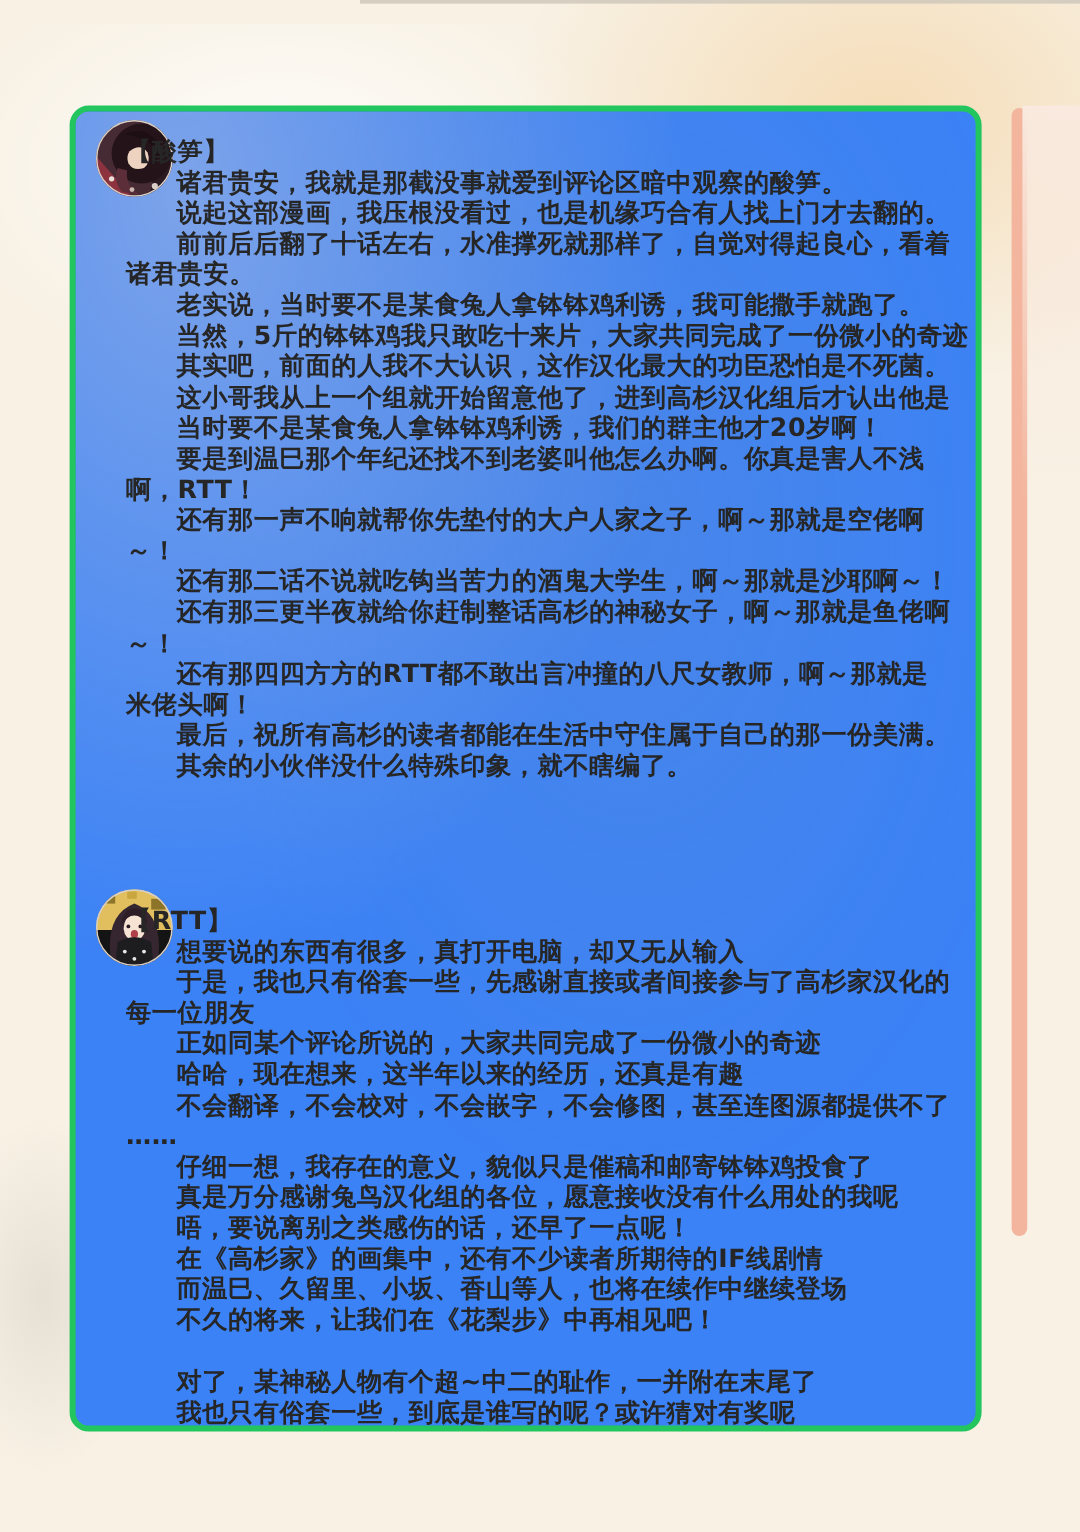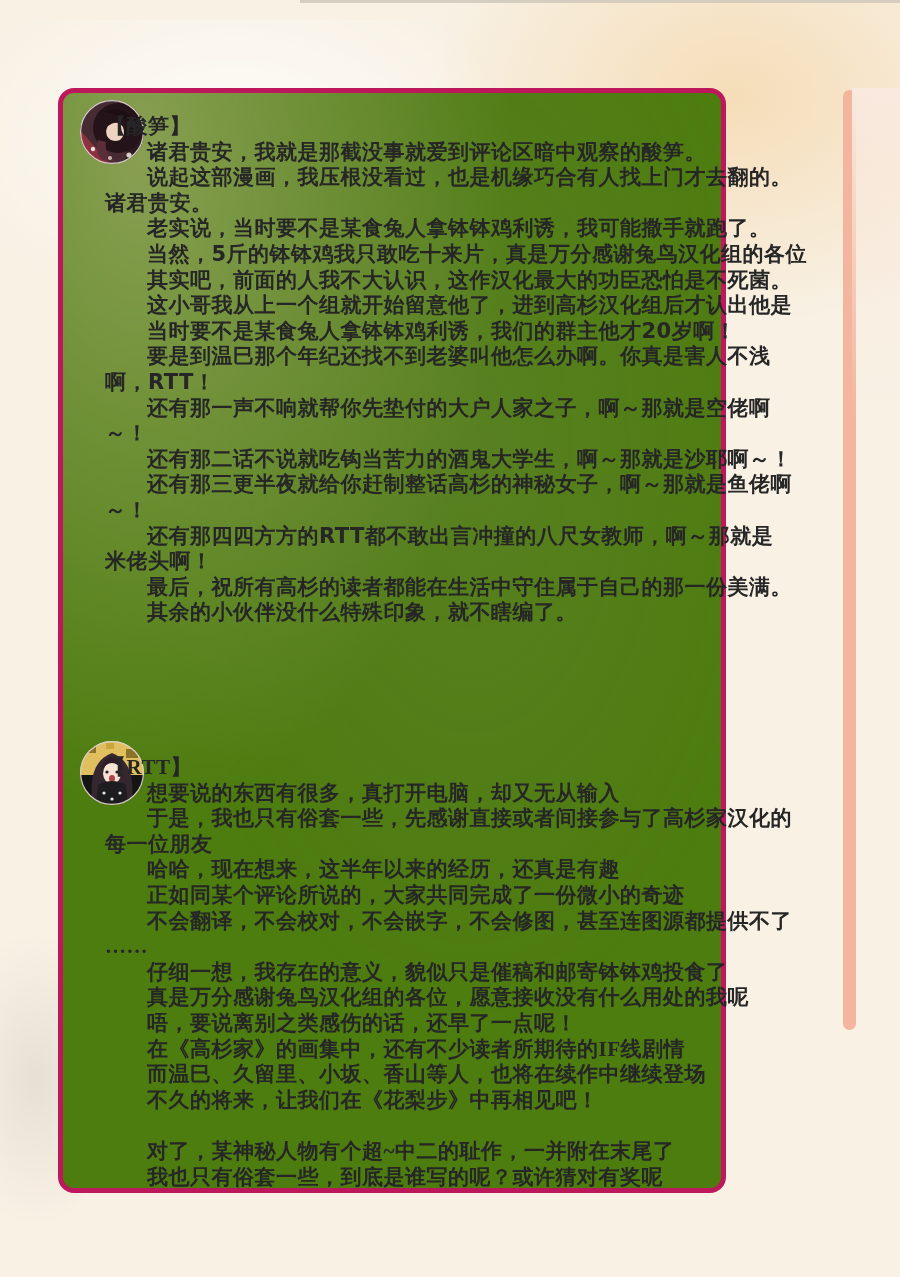--- a/index.html
+++ b/index.html
@@ -17,35 +17,35 @@
   .bg-blob-b{position:absolute;left:0;top:20px;width:520px;height:300px;
     background:radial-gradient(ellipse at 45% 40%,rgba(255,255,255,.85),rgba(255,255,255,0) 70%);}
   .bg-blob-c{position:absolute;left:852px;top:88px;width:48px;height:330px;
     background:linear-gradient(180deg,#f9e9de,rgba(249,233,222,0));}
   .bg-strip{position:absolute;left:843px;top:90px;width:13px;height:940px;
     background:#f3b59e;border-radius:7px;filter:blur(.6px);}
   .bg-figure{position:absolute;left:0;top:930px;width:120px;height:300px;
     background:radial-gradient(ellipse at 30% 50%,rgba(150,145,140,.18),rgba(150,145,140,0) 70%);}
   
   .card{
-    position:absolute;left:58px;top:88px;width:668px;height:1105px;
+    position:absolute;left:58px;top:88px;width:760px;height:1105px;
     box-sizing:border-box;
-    background:#4d7c0f;
-    border:5px solid #be185d;
+    background:#3b82f6;
+    border:5px solid #22c55e;
     border-radius:16px;
   }
   .card::before{
     content:"";position:absolute;inset:0;border-radius:11px;pointer-events:none;
     background:
       radial-gradient(ellipse at 62% 32%,rgba(168,162,156,.13),rgba(168,162,156,0) 55%),
       radial-gradient(ellipse at 12% 6%,rgba(248,226,210,.35),rgba(248,226,210,0) 45%);
   }
   .entry{position:absolute;left:0;right:12px;}
   .entry-1{top:7px;}
-  .entry-2{top:648px;font-family:Liberation Serif, serif;}
+  .entry-2{top:648px;}
   .avatar{position:absolute;left:17px;top:0;width:64px;height:64px;display:block;}
   .avatar svg{display:block;}
   .text{margin-left:42px;padding-top:14px;position:relative;}
   .ln{
     margin:0;height:25.6px;line-height:25.6px;
     font-size:21px;letter-spacing:.5px;font-weight:600;
     color:#262626;white-space:nowrap;overflow:visible;
   }
   .ln.indent{padding-left:42px;}
   .ln.header{font-weight:700;}
@@ -84,23 +84,24 @@
             <circle cx="30" cy="58" r="2" fill="#cbb7ae"></circle>
           </g>
           <circle cx="32" cy="32" r="31.4" fill="none" stroke="#d9cfc5" stroke-width="1.2"></circle>
         </svg>
       </span>
       <div class="text">
         <p class="ln header">【酸笋】</p>
         <div>
             <p class="ln indent">诸君贵安，我就是那截没事就爱到评论区暗中观察的酸笋。</p>
             <p class="ln indent">说起这部漫画，我压根没看过，也是机缘巧合有人找上门才去翻的。</p>
+            <p class="ln indent">前前后后翻了十话左右，水准撑死就那样了，自觉对得起良心，看着</p>
             <p class="ln">诸君贵安。</p>
             <p class="ln indent">老实说，当时要不是某食兔人拿钵钵鸡利诱，我可能撒手就跑了。</p>
-            <p class="ln indent">当然，5斤的钵钵鸡我只敢吃十来片，真是万分感谢兔鸟汉化组的各位</p>
+            <p class="ln indent">当然，5斤的钵钵鸡我只敢吃十来片，大家共同完成了一份微小的奇迹</p>
             <p class="ln indent">其实吧，前面的人我不大认识，这作汉化最大的功臣恐怕是不死菌。</p>
             <p class="ln indent">这小哥我从上一个组就开始留意他了，进到高杉汉化组后才认出他是</p>
             <p class="ln indent">当时要不是某食兔人拿钵钵鸡利诱，我们的群主他才20岁啊！</p>
             <p class="ln indent">要是到温巳那个年纪还找不到老婆叫他怎么办啊。你真是害人不浅</p>
             <p class="ln">啊，RTT！</p>
             <p class="ln indent">还有那一声不响就帮你先垫付的大户人家之子，啊～那就是空佬啊</p>
             <p class="ln">～！</p>
             <p class="ln indent">还有那二话不说就吃钩当苦力的酒鬼大学生，啊～那就是沙耶啊～！</p>
             <p class="ln indent">还有那三更半夜就给你赶制整话高杉的神秘女子，啊～那就是鱼佬啊</p>
             <p class="ln">～！</p>
@@ -139,22 +140,22 @@
           </g>
           <circle cx="32" cy="32" r="31.4" fill="none" stroke="#d9cfc5" stroke-width="1.2"></circle>
         </svg>
       </span>
       <div class="text">
         <p class="ln header">【RTT】</p>
         <div>
             <p class="ln indent">想要说的东西有很多，真打开电脑，却又无从输入</p>
             <p class="ln indent">于是，我也只有俗套一些，先感谢直接或者间接参与了高杉家汉化的</p>
             <p class="ln">每一位朋友</p>
+            <p class="ln indent">正如同某个评论所说的，大家共同完成了一份微小的奇迹</p>
             <p class="ln indent">哈哈，现在想来，这半年以来的经历，还真是有趣</p>
-            <p class="ln indent">正如同某个评论所说的，大家共同完成了一份微小的奇迹</p>
             <p class="ln indent">不会翻译，不会校对，不会嵌字，不会修图，甚至连图源都提供不了</p>
             <p class="ln">……</p>
             <p class="ln indent">仔细一想，我存在的意义，貌似只是催稿和邮寄钵钵鸡投食了</p>
             <p class="ln indent">真是万分感谢兔鸟汉化组的各位，愿意接收没有什么用处的我呢</p>
             <p class="ln indent">唔，要说离别之类感伤的话，还早了一点呢！</p>
             <p class="ln indent">在《高杉家》的画集中，还有不少读者所期待的IF线剧情</p>
             <p class="ln indent">而温巳、久留里、小坂、香山等人，也将在续作中继续登场</p>
             <p class="ln indent">不久的将来，让我们在《花梨步》中再相见吧！</p>
             <p class="ln blank">&nbsp;</p>
             <p class="ln indent">对了，某神秘人物有个超~中二的耻作，一并附在末尾了</p>

